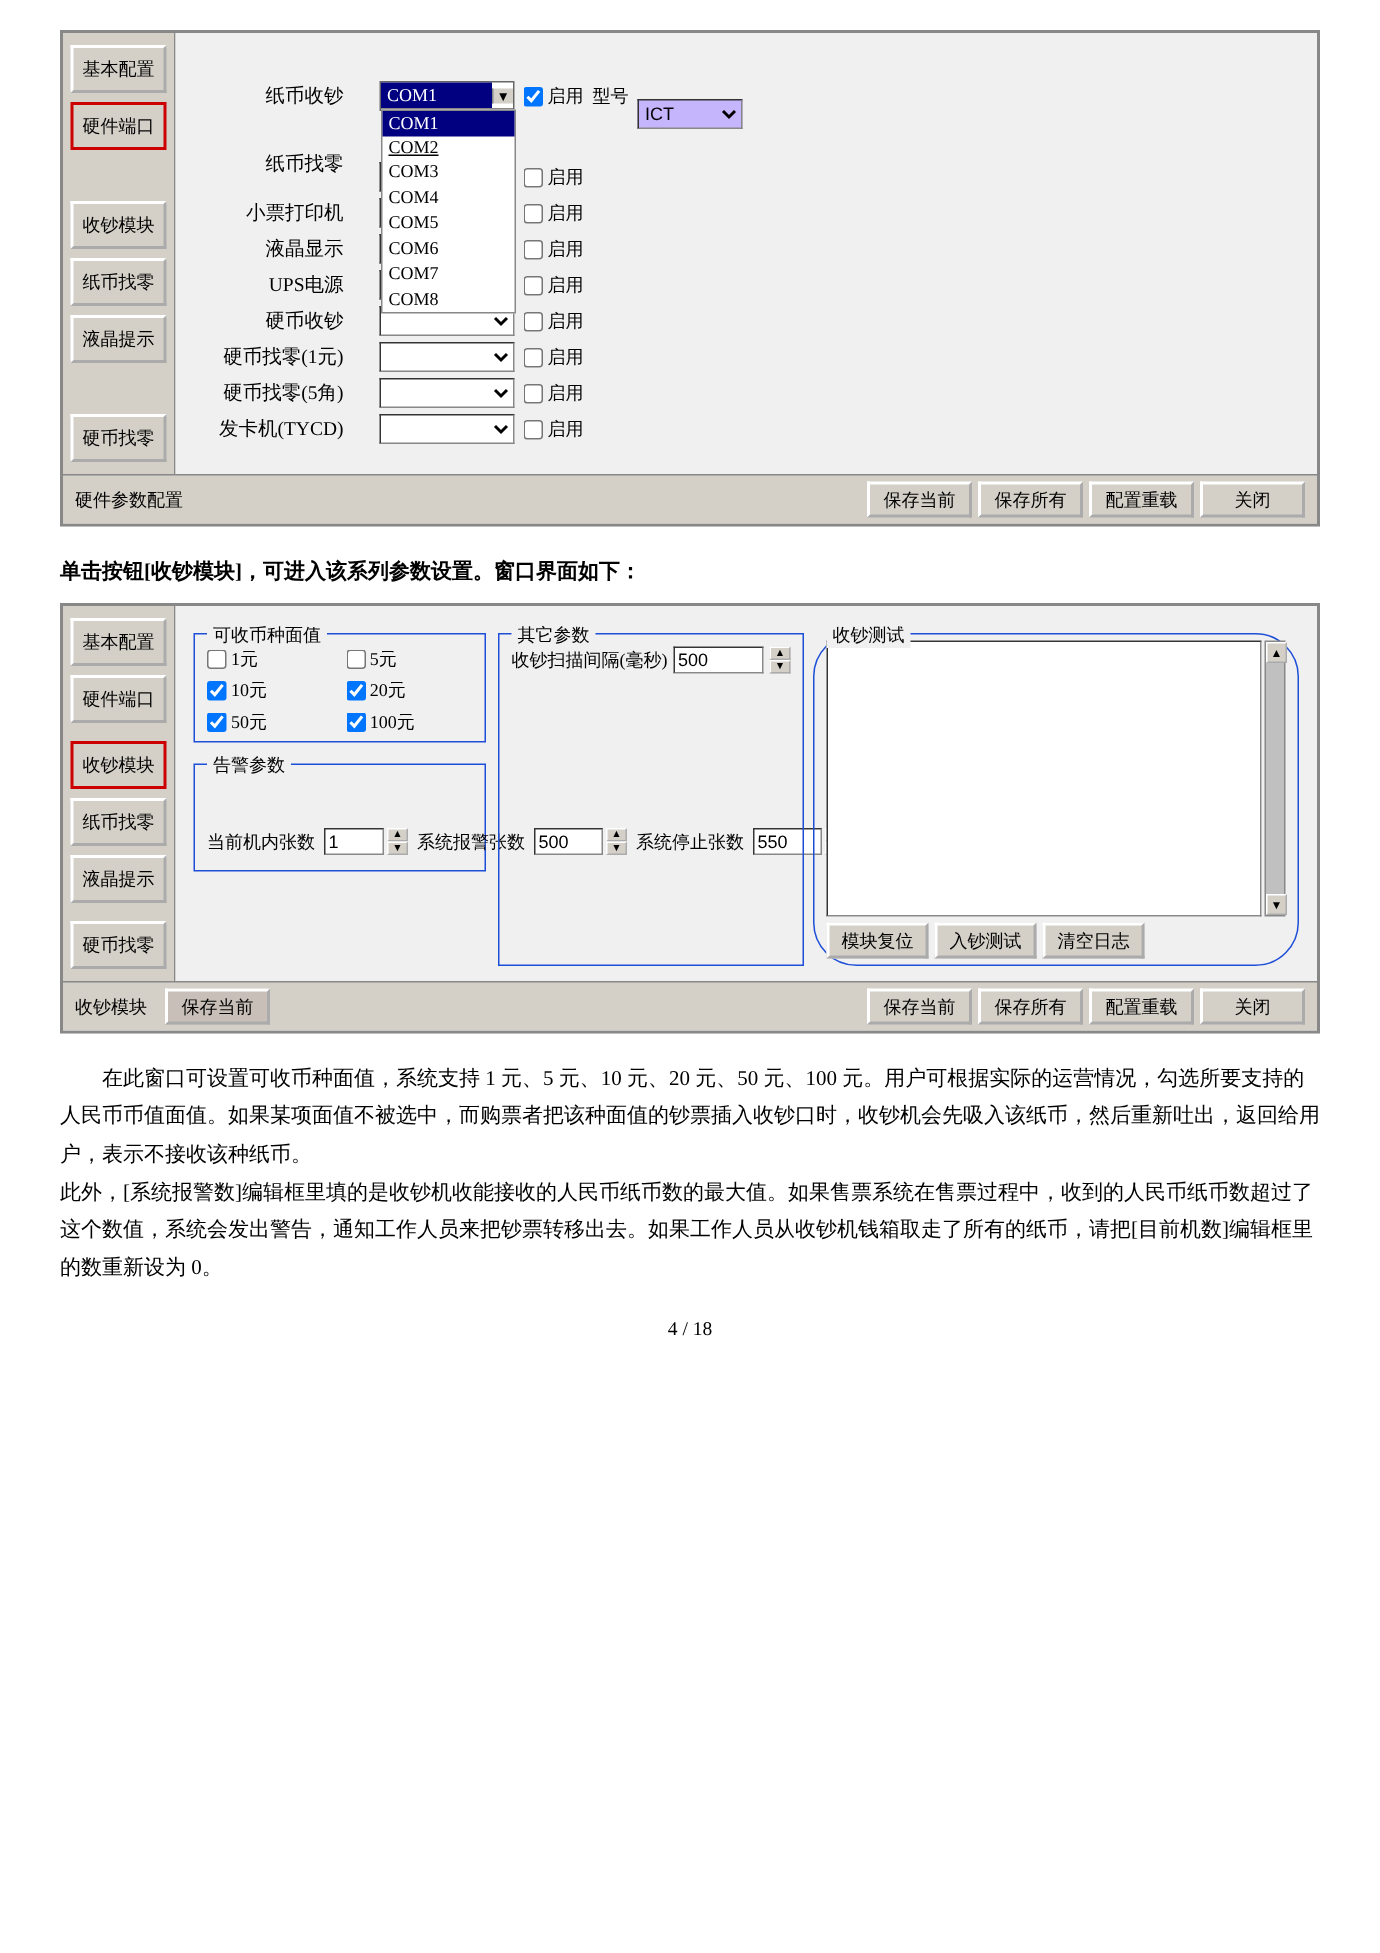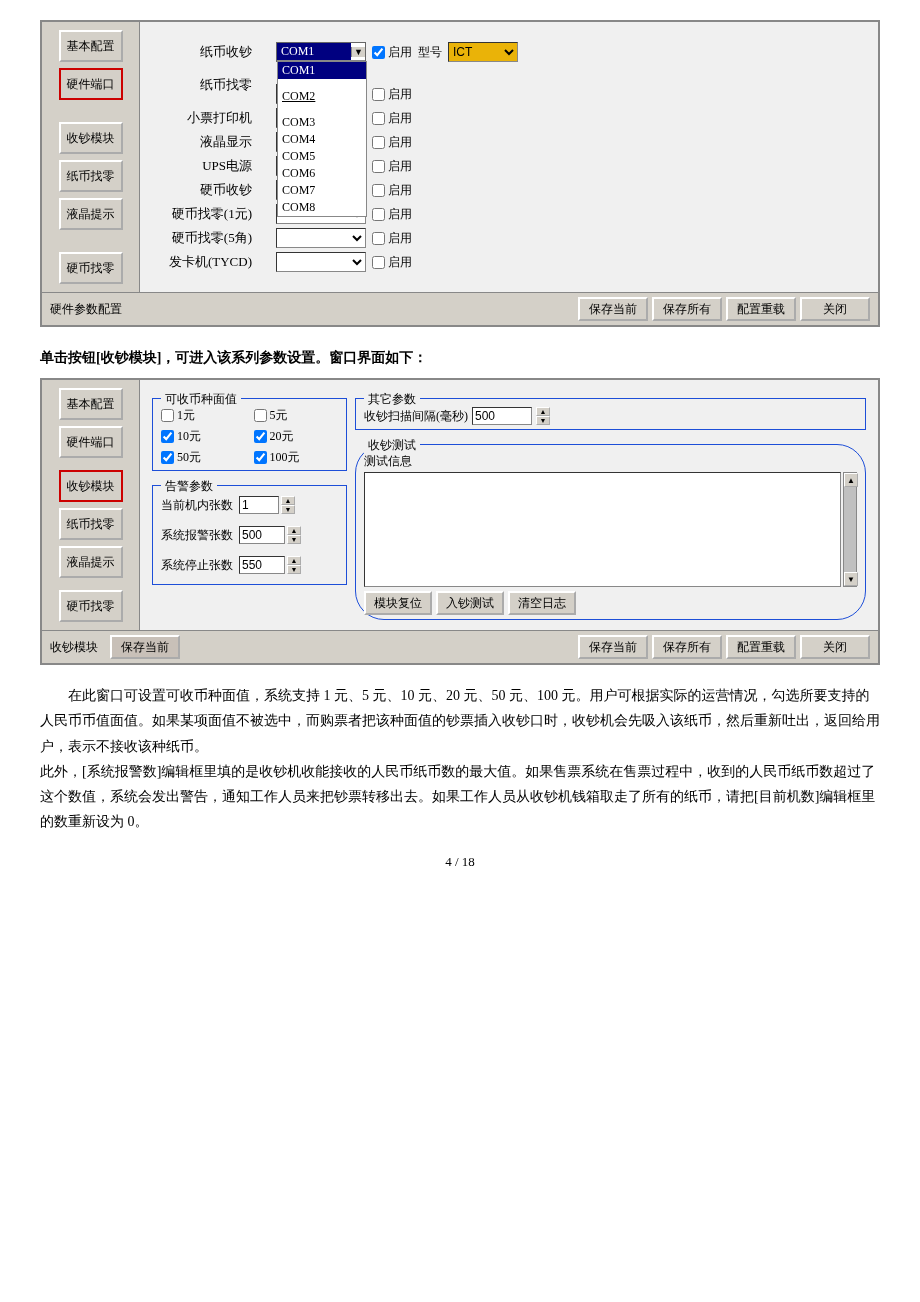--- a/index.html
+++ b/index.html
@@ -12,21 +12,21 @@
       min-height: 1302px;
       padding: 20px 40px;
     }
 
     .page-container {
       width: 840px;
       margin: 0 auto;
     }
 
     .sidebar {
-      width: 98px;
+      width: 75px;
       background: #d4d0c8;
       border-right: 1px solid #888;
       display: flex;
       flex-direction: column;
       align-items: center;
       padding: 8px 4px;
       gap: 6px;
     }
 
     .sidebar-btn {
@@ -55,22 +55,23 @@
       height: 20px;
       font-size: 12px;
       background: #fff;
       border: 1px inset #888;
     }
 
     select.form-select-sm {
       width: 70px;
       height: 20px;
       font-size: 12px;
-      background: #eab308;
+      background: #c4b5fd;
       border: 1px inset #888;
+      margin-top: 24px;
     }
 
     .checkbox-label {
       display: flex;
       align-items: center;
       gap: 3px;
       font-size: 12px;
     }
 
     .type-label {
@@ -299,21 +300,21 @@
           <div class="cell-control">
 
             <div style="position:relative; display:inline-block;">
               <div style="width:90px; border:1px solid #666; background:#fff; position:relative; z-index:10;">
                 <div style="display:flex; align-items:center; border-bottom:1px solid #888;">
                   <div class="dropdown-selected" style="flex:1; padding:1px 4px; font-size:12px; background:#000080; color:#fff;">COM1</div>
                   <div style="width:14px; background:#d4d0c8; border-left:1px solid #888; font-size:9px; text-align:center; cursor:pointer;">▼</div>
                 </div>
                 <div style="background:#fff; border:1px solid #888; position:absolute; left:0; top:18px; width:90px; z-index:20;">
                   <div style="background:#000080; color:#fff; padding:1px 4px; font-size:12px;">COM1</div>
-                  <div style="padding:10px 4px; font-size:12px;text-decoration:underline;">COM2</div>
+                  <div style="padding:0 4px; font-size:12px;text-decoration:underline;">COM2</div>
                   <div style="padding:1px 4px; font-size:12px;">COM3</div>
                   <div style="padding:1px 4px; font-size:12px;">COM4</div>
                   <div style="padding:1px 4px; font-size:12px;">COM5</div>
                   <div style="padding:1px 4px; font-size:12px;">COM6</div>
                   <div style="padding:1px 4px; font-size:12px;">COM7</div>
                   <div style="padding:1px 4px; font-size:12px;">COM8</div>
                 </div>
               </div>
             </div>
             <label class="checkbox-label">
@@ -471,21 +472,21 @@
                 </label>
               <label class="checkbox-label">
                   <input type="checkbox" checked="" style=""> 
                   <span>100元</span>
                 </label>
             </div>
           </div>
 
           <div class="group-box" style="margin-top:14px;">
             <span class="group-box-title">告警参数</span>
-            <div style="padding-top:6px; display:flex; flex-direction:column; gap:6px;">
+            <div style="padding-top:6px; display:flex; flex-direction:row; gap:6px;margin-top:32px;">
 
               <div class="alarm-row">
                 <span class="alarm-label">当前机内张数</span>
                 <div class="spin-input-wrap">
                   <input class="spin-input" type="text" value="1" style="">
                   <div class="spin-buttons">
                     <button class="spin-btn">▲</button>
                     <button class="spin-btn">▼</button>
                   </div>
                 </div>
@@ -510,37 +511,36 @@
                     <button class="spin-btn">▲</button>
                     <button class="spin-btn">▼</button>
                   </div>
                 </div>
               </div>
 
             </div>
           </div>
         </div>
 
-        <div style="flex:1; display:flex; flex-direction:column; gap:6px;">
+        <div style="flex:1; display:flex; gap:6px;">
 
           <div class="group-box">
             <span class="group-box-title">其它参数</span>
             <div style="display:flex; align-items:center; gap:4px; padding-top:4px;">
               <span style="font-size:12px; white-space:nowrap;">收钞扫描间隔(毫秒)</span>
               <input type="text" value="500" style="width: 60px; height: 18px; font-size: 12px; border: 1px inset rgb(136, 136, 136); background: rgb(255, 255, 255); padding: 0px 2px;">
               <div style="display:flex; flex-direction:column;">
                 <button class="scroll-btn" style="height:9px; font-size:7px;">▲</button>
                 <button class="scroll-btn" style="height:9px; font-size:7px;">▼</button>
               </div>
             </div>
           </div>
 
           <div class="group-box" style="flex:1; display:flex; flex-direction:column;border-radius:29px;">
             <span class="group-box-title">收钞测试</span>
-            <div style="padding-top:4px; font-size:12px; margin-bottom:2px;">测试信息</div>
             <div style="display:flex; flex:1; gap:2px;">
               <textarea class="test-textarea" style="flex: 1 1 0%; min-height: 80px; resize: none; border: 1px inset rgb(136, 136, 136); background: rgb(255, 255, 255); font-size: 12px; padding: 2px;"></textarea>
               <div style="display:flex; flex-direction:column; width:14px; border:1px solid #888;">
                 <button class="scroll-btn">▲</button>
                 <div style="flex:1; background:#c0c0c0;"></div>
                 <button class="scroll-btn">▼</button>
               </div>
             </div>
             <div class="bottom-buttons-row">
               <button class="action-btn">模块复位</button>

